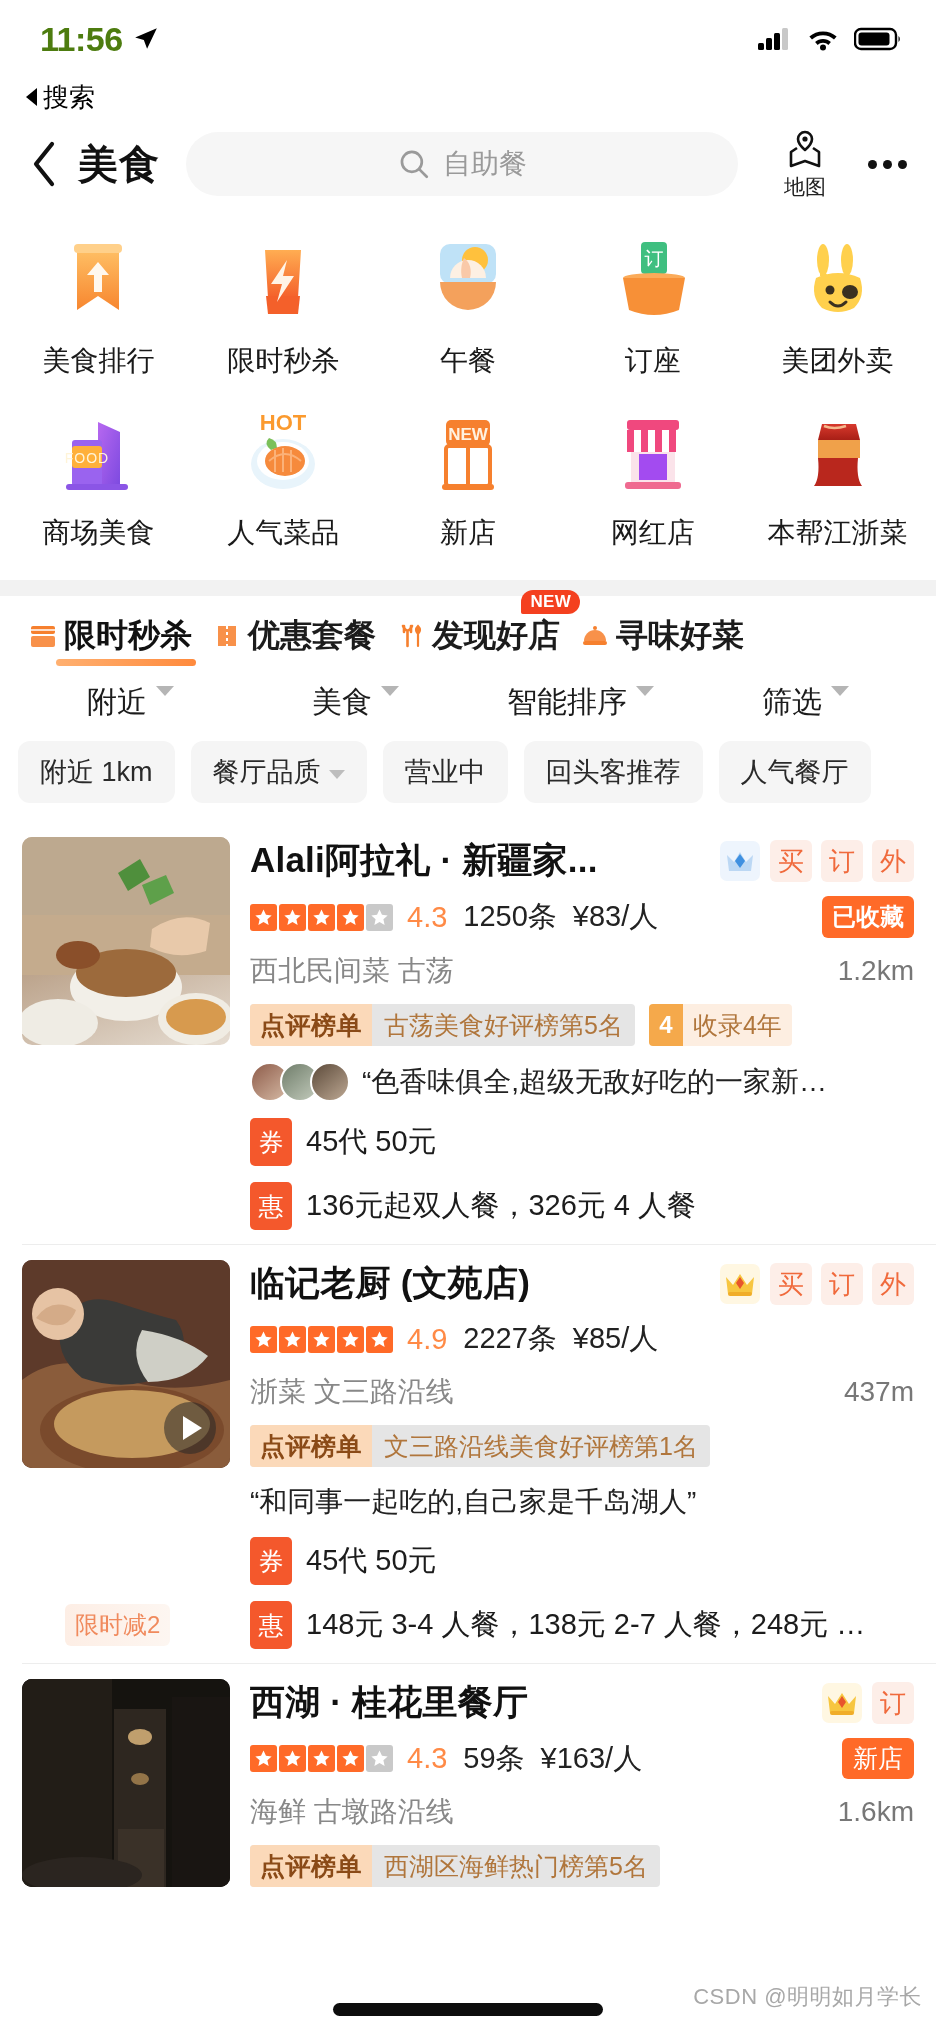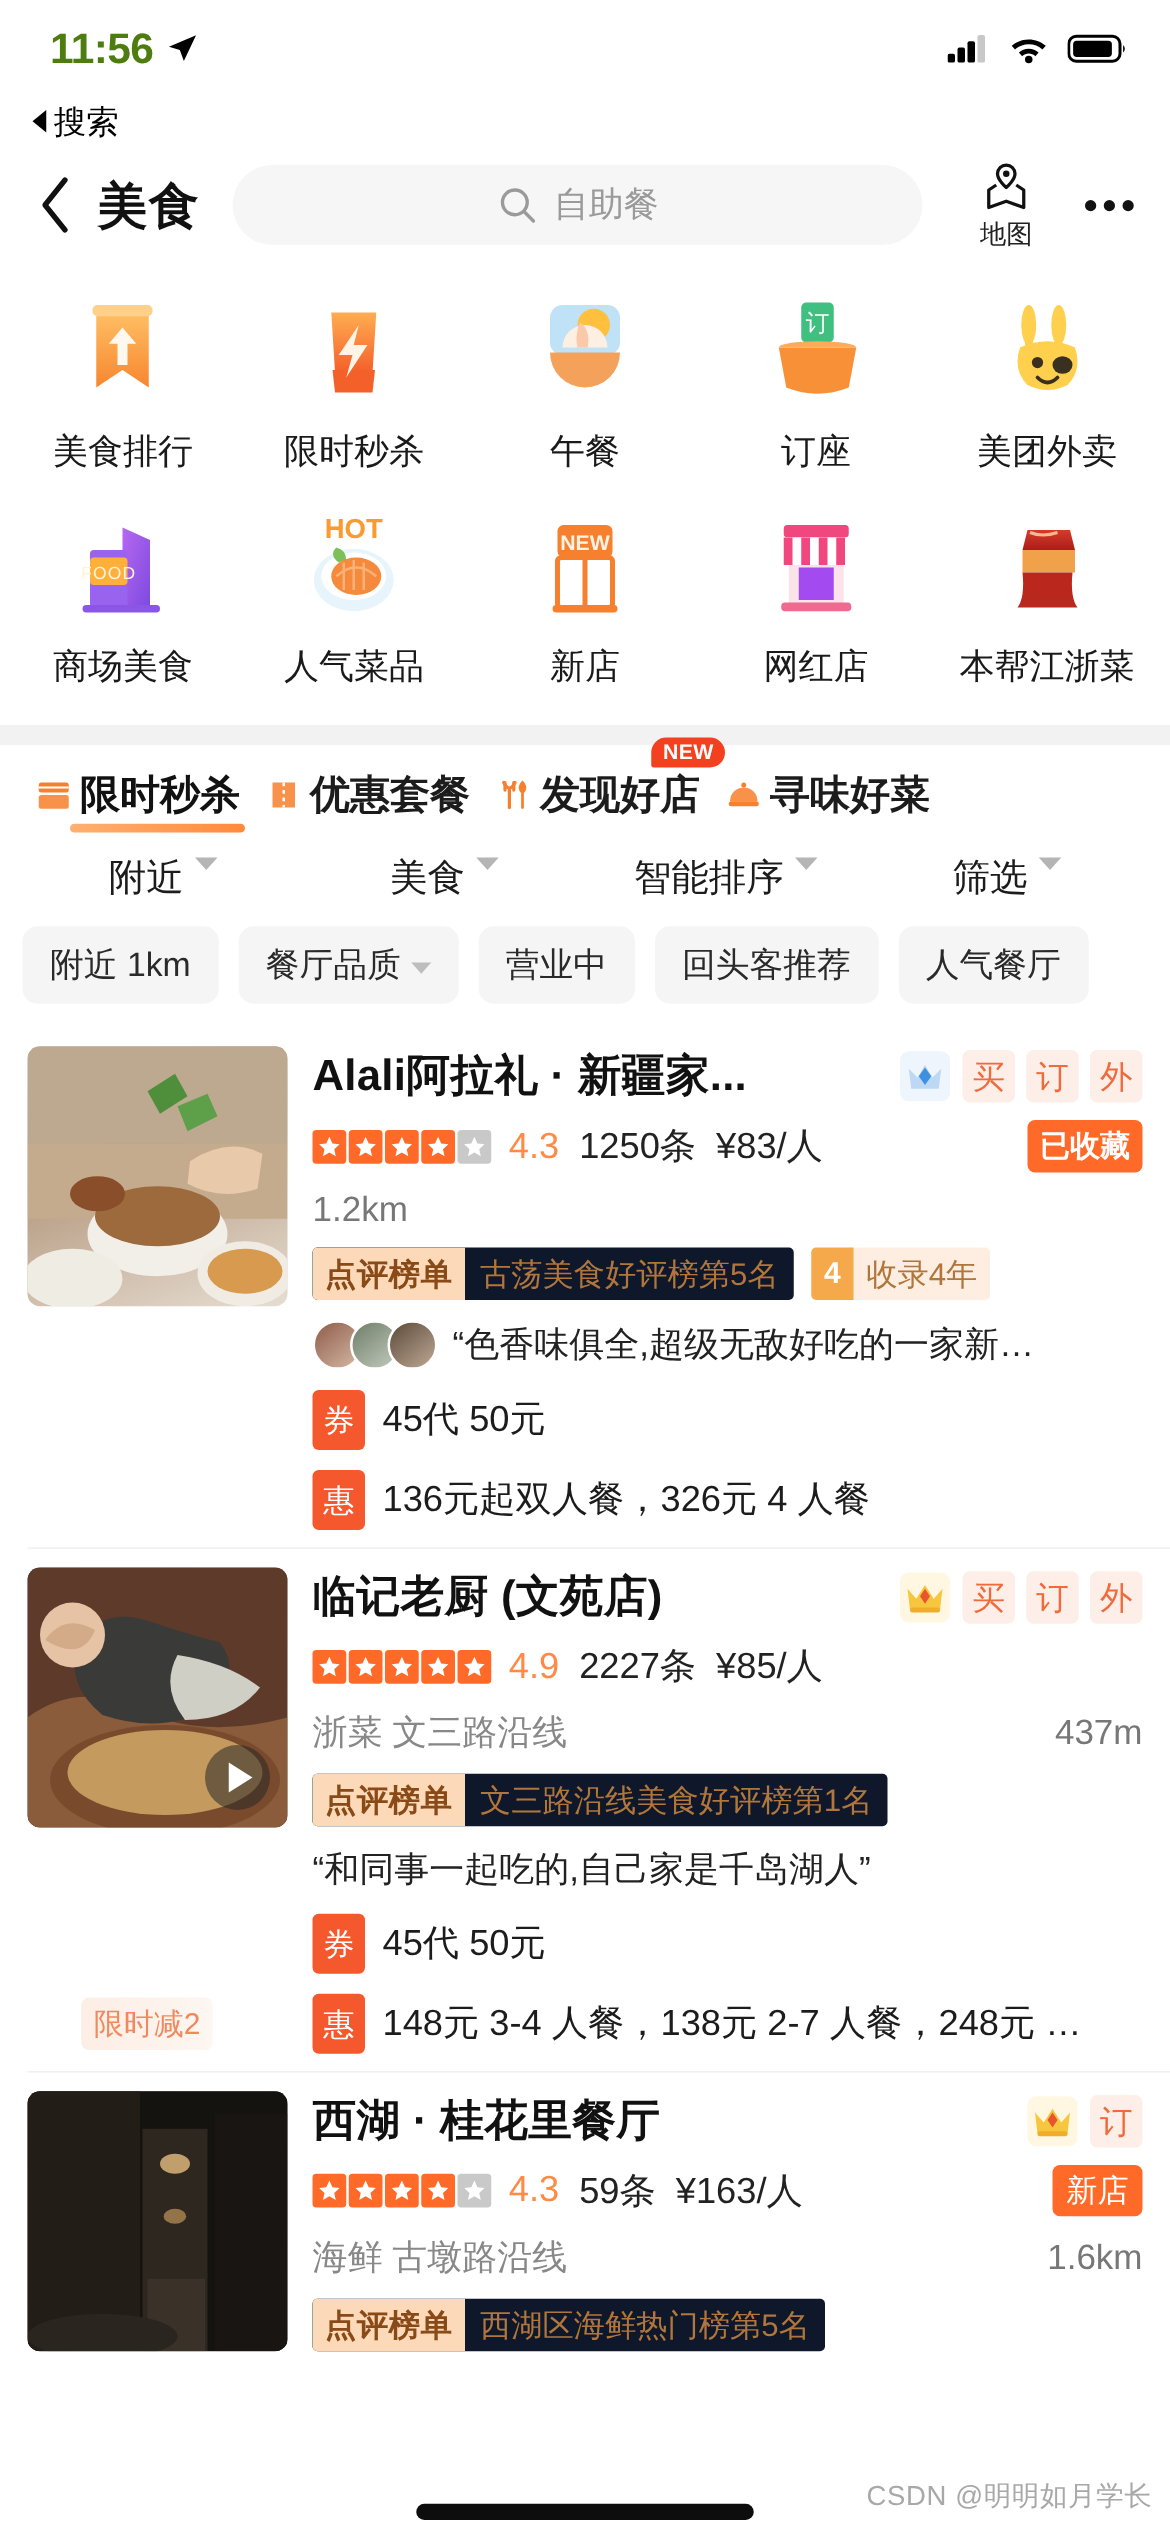--- a/index.html
+++ b/index.html
@@ -304,21 +304,21 @@
     display: flex;
     align-items: center;
     justify-content: space-between;
     margin-top: 14px;
   }
   .cats { font-size: 28px; color: #888; }
 
   .rankrow { display: flex; align-items: center; gap: 14px; margin-top: 14px; }
   .rankbar {
     display: flex; align-items: stretch;
-    background: #0f172a;
+    background: #e5e5e5;
     border-radius: 4px;
     overflow: hidden;
     height: 42px;
   }
   .rankbar .lead {
     background: #fbd9b9;
     color: #8a4a17;
     font-weight: 700;
     font-size: 25px;
     padding: 0 10px;
@@ -780,20 +780,21 @@
               </span>
           </span>
           <span class="score">4.3</span>
           <span class="reviews">1250条</span>
           <span class="price">¥83/人</span>
         </span>
         <span class="fav-badge">已收藏</span>
       </div>
 
       <div class="row-cat">
+        <span class="cats">西北民间菜  古荡</span>
         <span class="dist">1.2km</span>
       </div>
 
       <div class="rankrow">
         <span class="rankbar">
           <span class="lead">点评榜单</span>
           <span class="txt">古荡美食好评榜第5名</span>
         </span>
         <span class="yearsbar">
           <span class="num">4</span>

